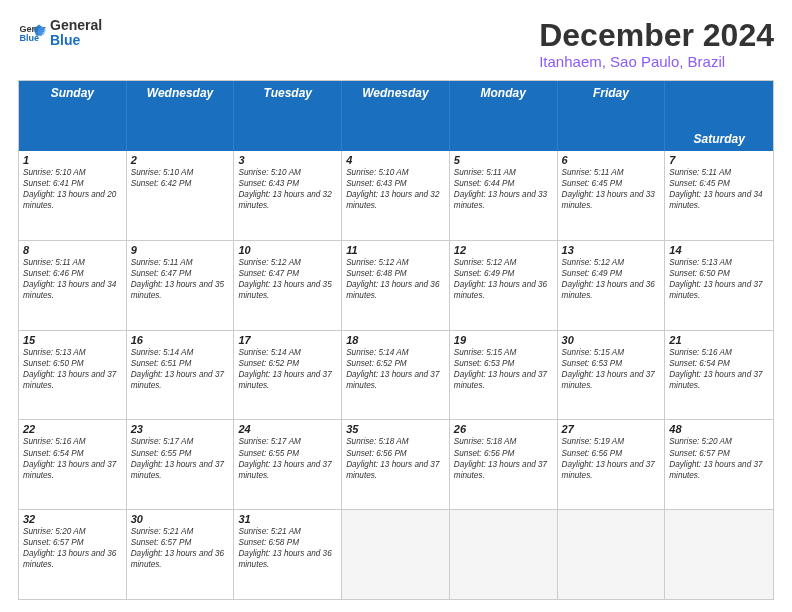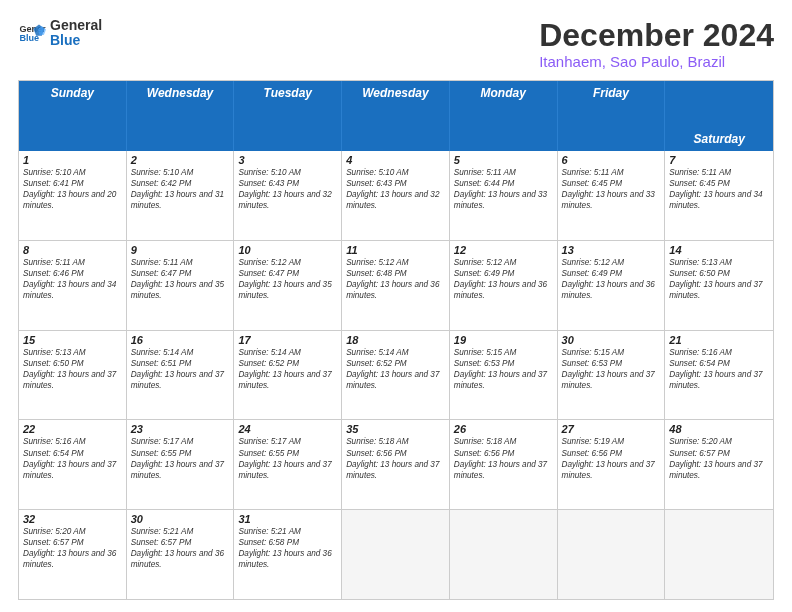--- a/index.html
+++ b/index.html
@@ -140,21 +140,20 @@
         <div class="cal-cell">
           <span class="day-num">1</span>
           <p>Sunrise: 5:10 AM</p>
           <p>Sunset: 6:41 PM</p>
           <p>Daylight: 13 hours and 20 minutes.</p>
         </div>
         <div class="cal-cell">
           <span class="day-num">2</span>
           <p>Sunrise: 5:10 AM</p>
           <p>Sunset: 6:42 PM</p>
-          <p>Daylight: 13 hours and 31 minutes.</p>
         </div>
         <div class="cal-cell">
           <span class="day-num">3</span>
           <p>Sunrise: 5:10 AM</p>
           <p>Sunset: 6:43 PM</p>
           <p>Daylight: 13 hours and 32 minutes.</p>
         </div>
         <div class="cal-cell">
           <span class="day-num">4</span>
           <p>Sunrise: 5:10 AM</p>

